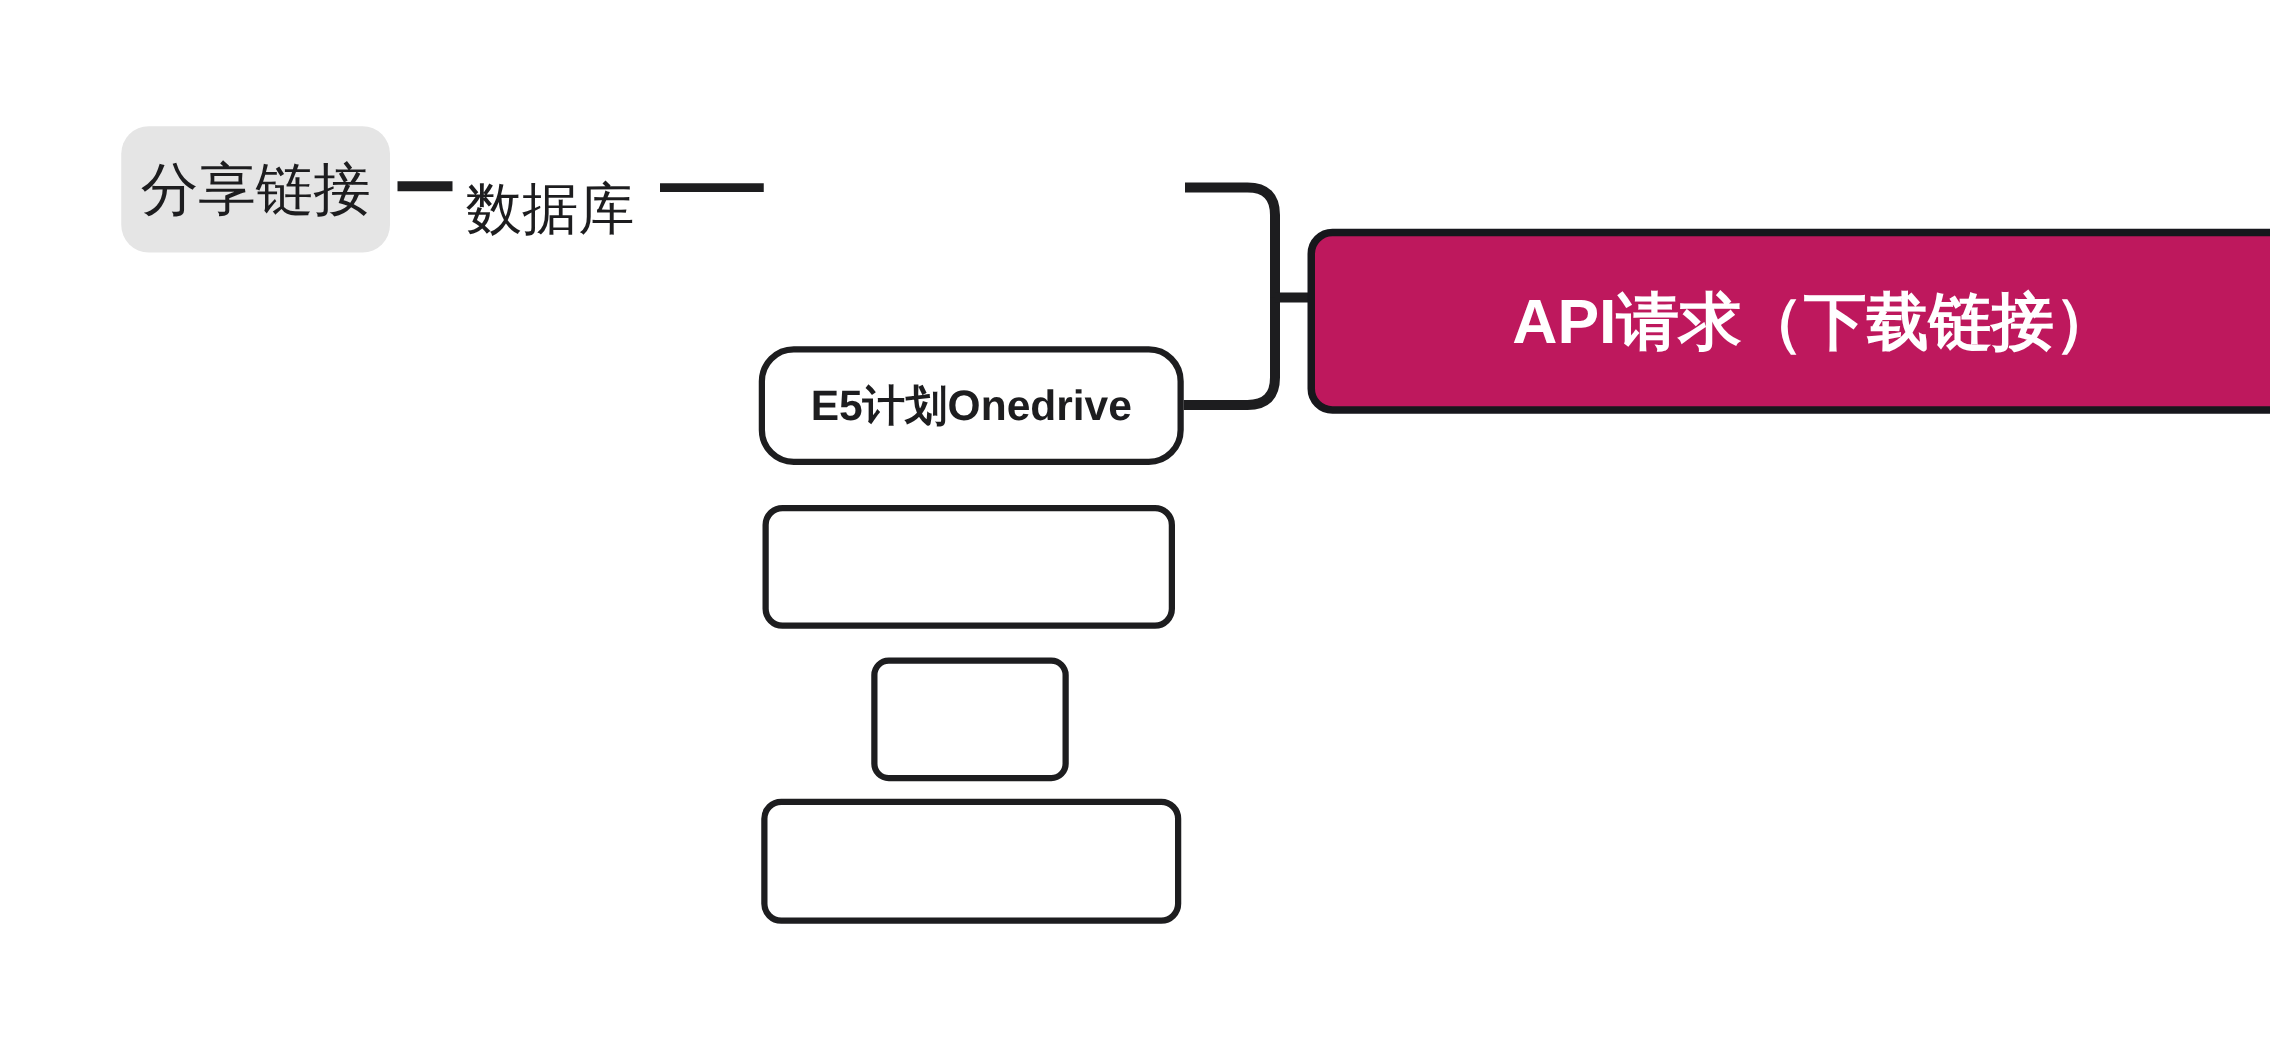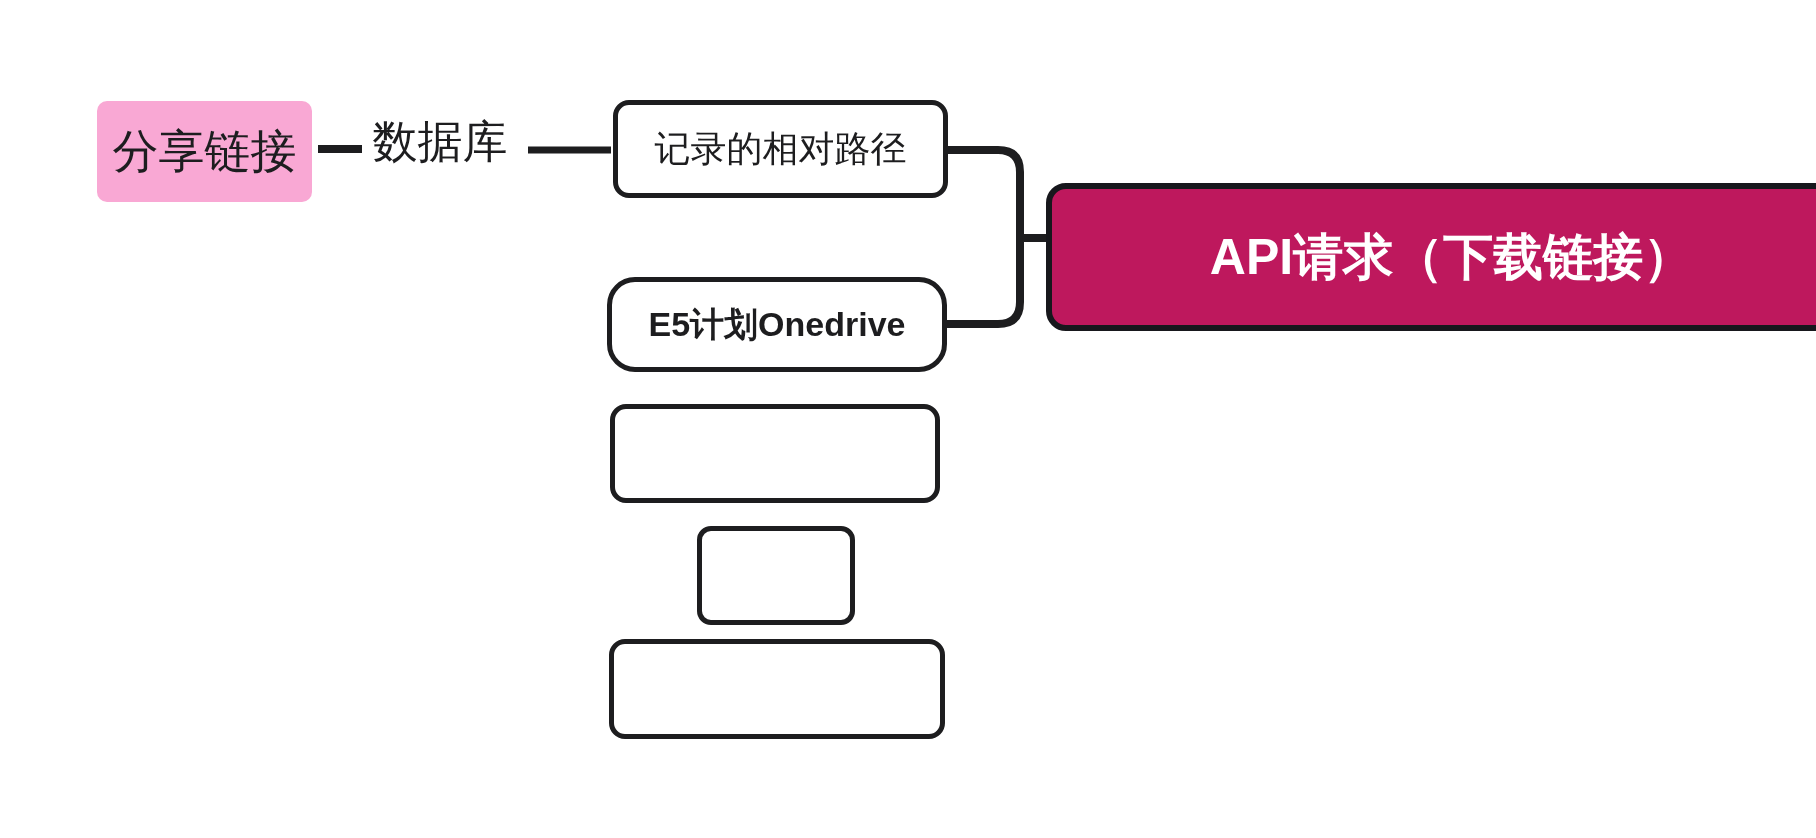--- a/index.html
+++ b/index.html
@@ -27,28 +27,28 @@
     position: absolute;
     display: flex;
     align-items: center;
     justify-content: center;
     box-sizing: border-box;
     white-space: nowrap;
   }
   .node-share {
     left: 97px; top: 101px;
     width: 215px; height: 101px;
-    background: #f9a8d4;
-    border-radius: 10px;
+    background: #e5e5e5;
+    border-radius: 22px;
     font-size: 46px;
     font-weight: 400;
     color: #1D1D1F;
   }
   .label-database {
-    left: 366px; top: 115px;
+    left: 366px; top: 140px;
     width: 148px; height: 54px;
     font-size: 45px;
     font-weight: 400;
     color: #1D1D1F;
   }
   .node-record {
     left: 613px; top: 100px;
     width: 335px; height: 98px;
     border: 5px solid #1D1D1F;
     border-radius: 16px;
@@ -108,23 +108,20 @@
   </svg>
 
   <div class="node node-share">
     <span>分享链接</span>
   </div>
 
   <div class="node label-database">
     <span>数据库</span>
   </div>
 
-  <div class="node node-record">
-    <span>记录的相对路径</span>
-  </div>
 
   <div class="node node-e5">
     <span>E5计划Onedrive</span>
   </div>
 
   <div class="node node-api">
     <span>API请求（下载链接）</span>
   </div>
 
   <div class="node node-empty-1">

